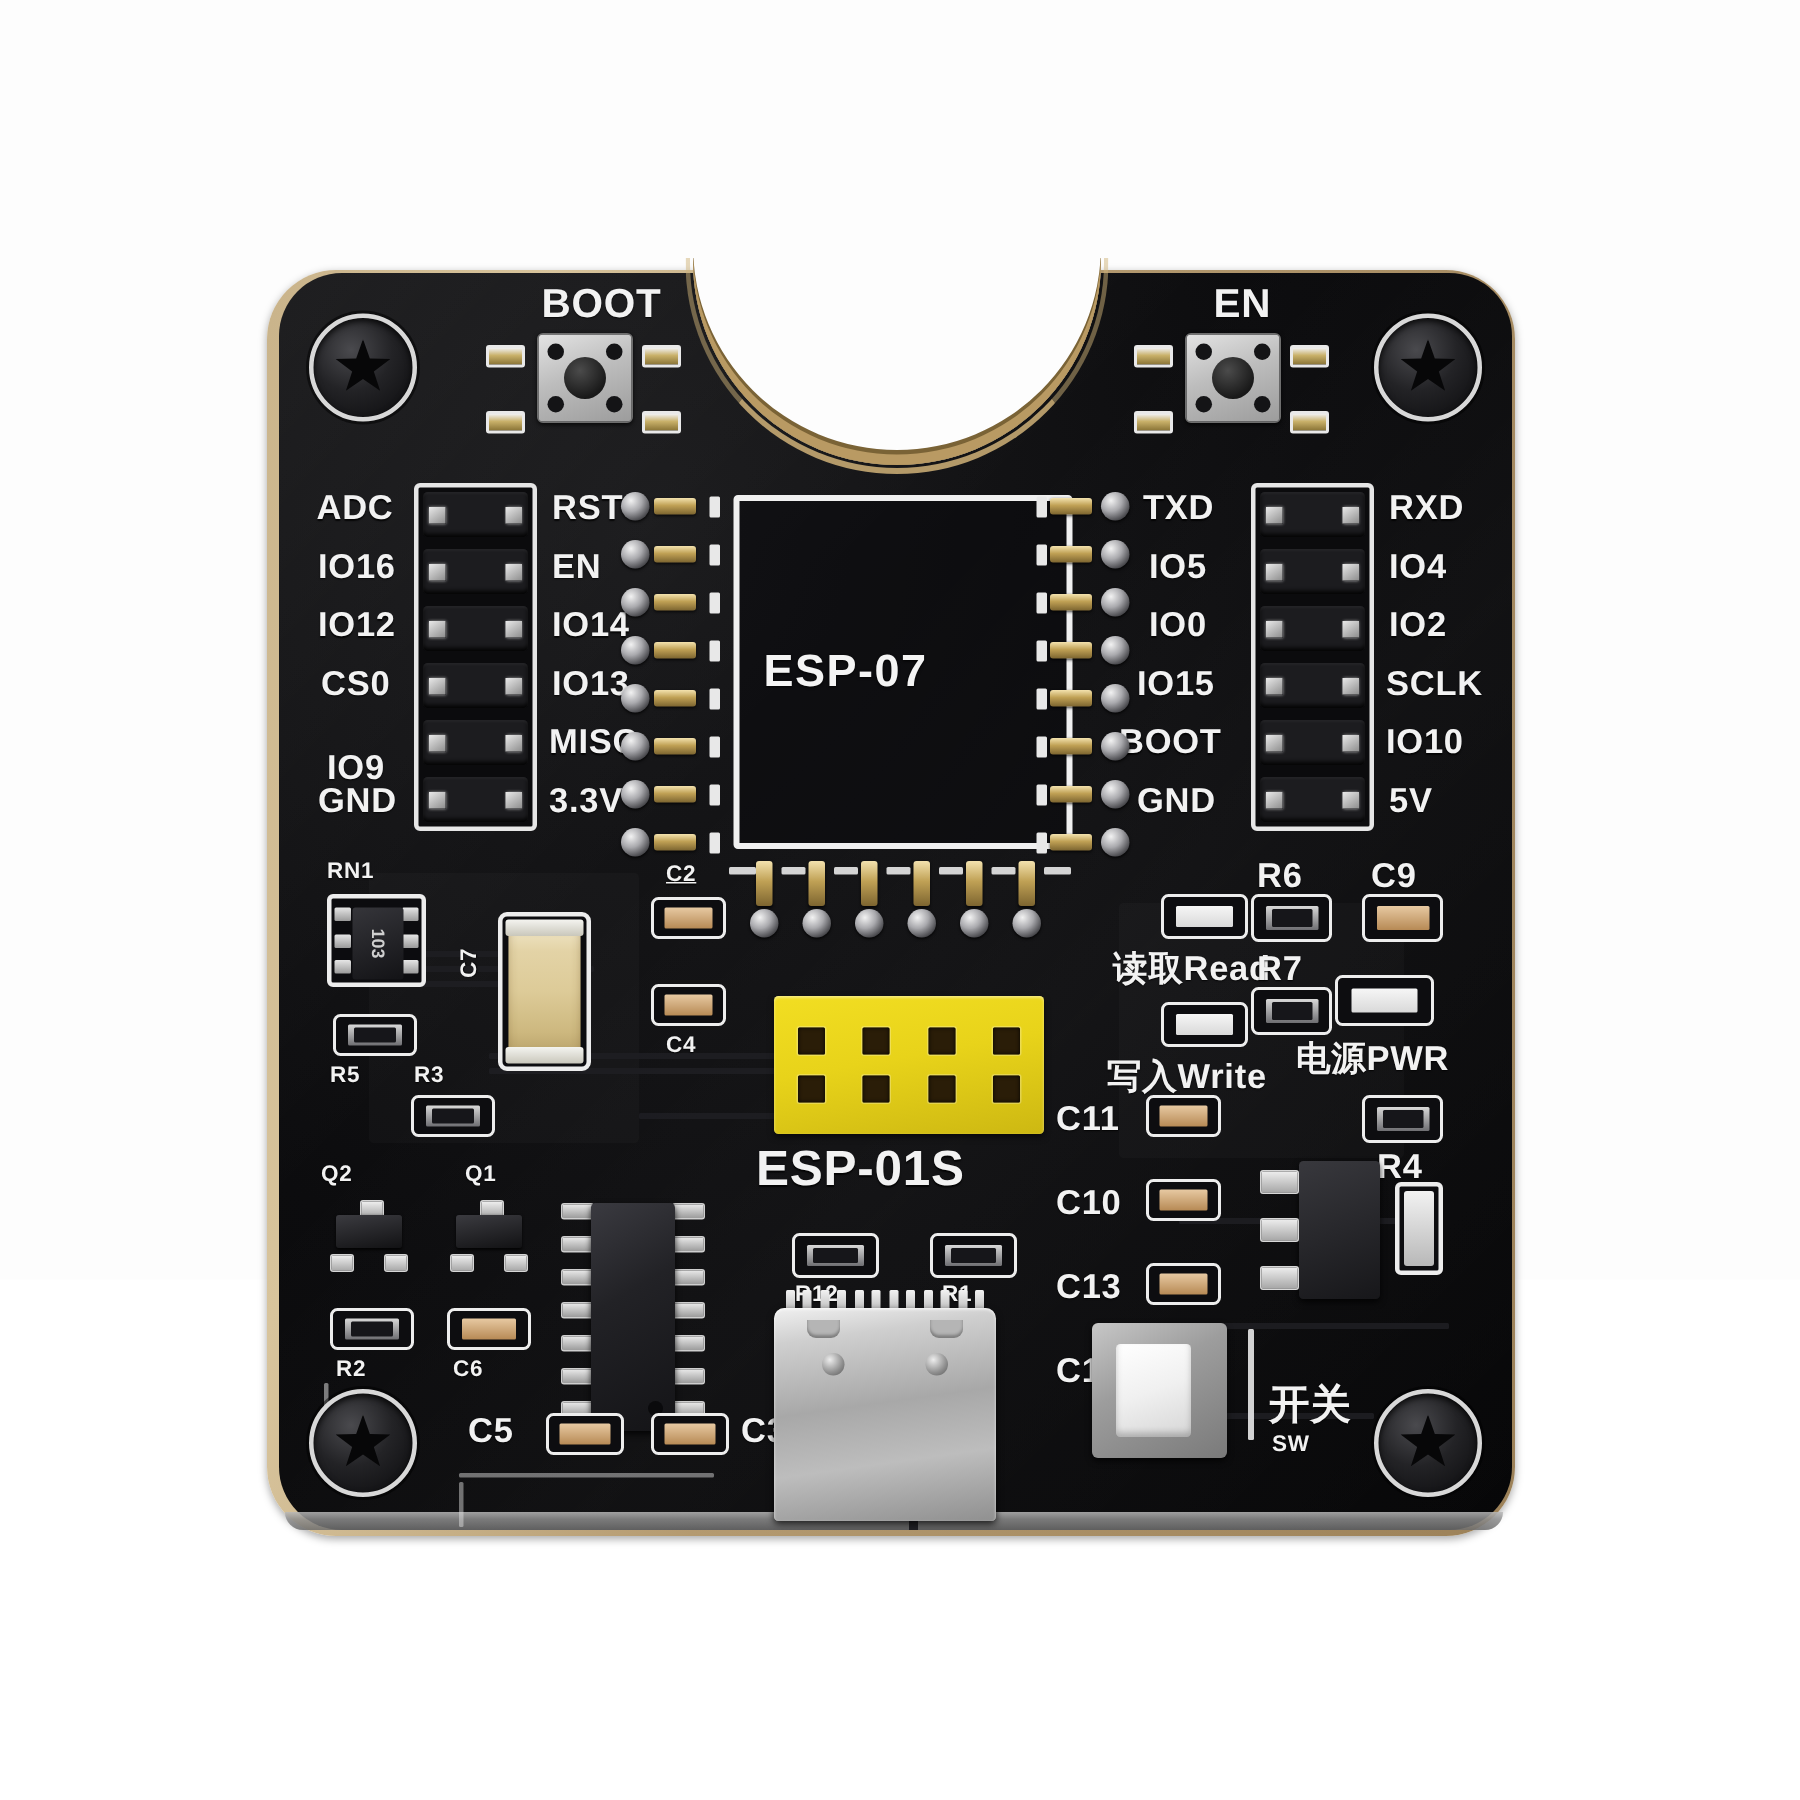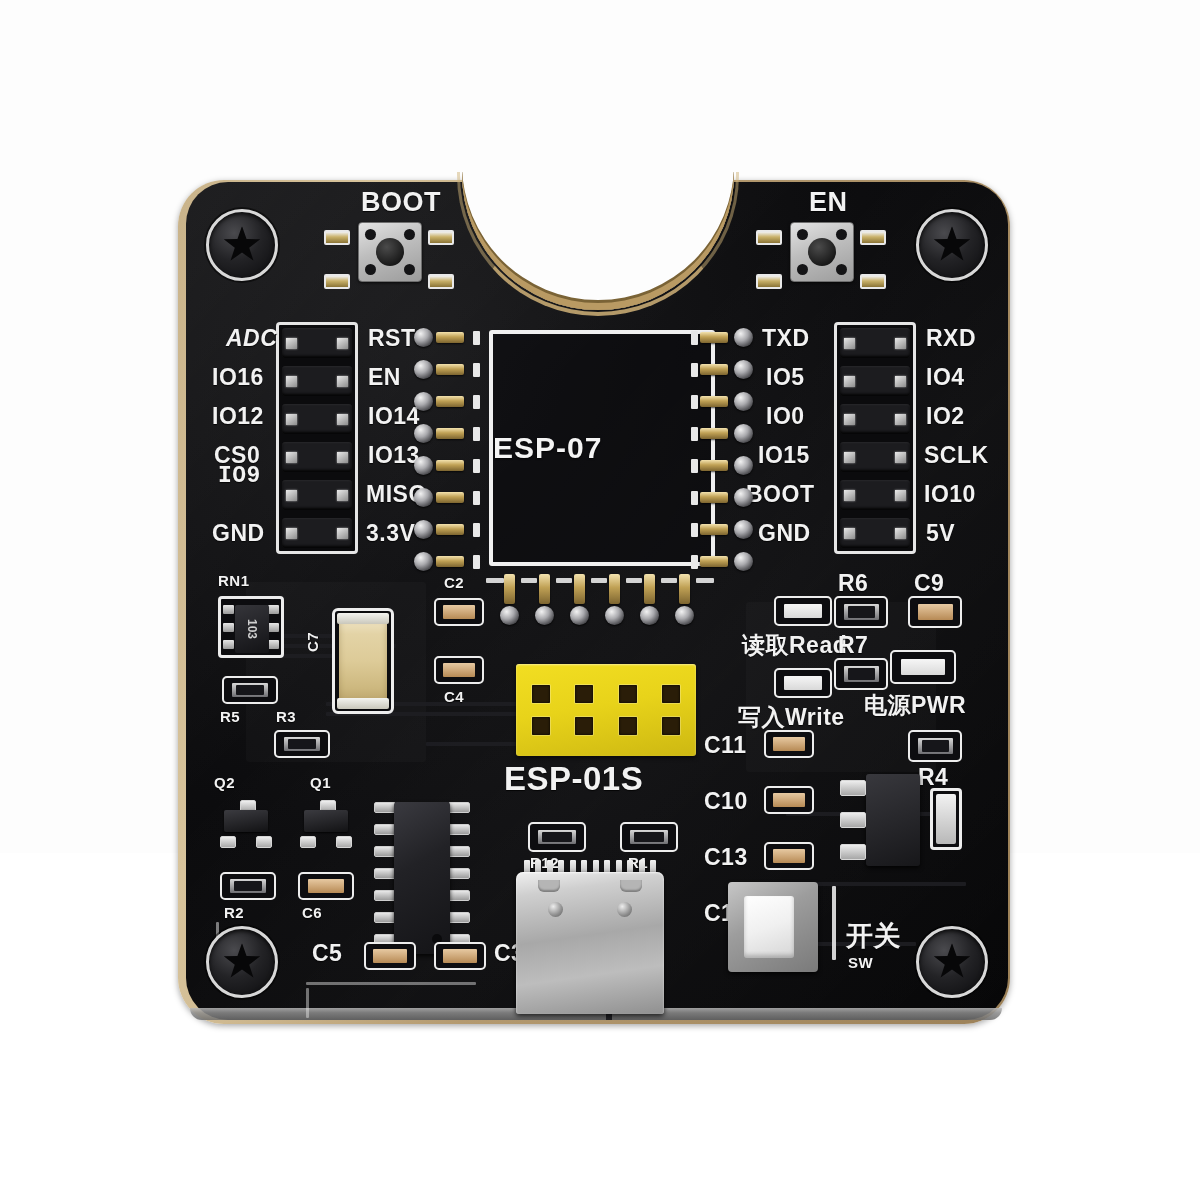--- a/index.html
+++ b/index.html
@@ -159,21 +159,21 @@
   .c7 .body{position:absolute;left:4px;top:8px;right:4px;bottom:8px;border-radius:3px;
     background:linear-gradient(180deg,#efe4c4 0%,#e3d3a6 18%,#ddcb98 50%,#cdb87f 82%,#b9a26a 100%);
     box-shadow:inset 0 0 6px rgba(120,96,48,.4);}
   .c7 .band{position:absolute;left:2px;right:2px;height:11px;background:linear-gradient(180deg,#f4f4f0,#c9c7bb);border-radius:2px;}
 
   
   .mod-box{
     position:absolute;left:489px;top:330px;width:226px;height:236px;
     border:4px solid #f0f0f0;border-radius:3px;z-index:4;box-sizing:border-box;
     background:rgba(10,10,12,.55);
-    display:flex;flex-direction:column;justify-content:center;
+    display:flex;flex-direction:column;justify-content:center;padding-left:16px;
   }
   .mod-box .line{color:#f4f4f4;font-size:30px;font-weight:700;letter-spacing:1px;
     line-height:1.33;text-shadow:0 1px 2px rgba(0,0,0,.9);font-family:"Liberation Sans",sans-serif;}
 
   
   .pinrow{position:absolute;z-index:4;}
   .gpin{position:absolute;width:28px;height:11px;border-radius:2px;
     background:linear-gradient(180deg,#f3e2ae 0%,#c9a košt 1%,#c0a155 45%,#7d6530 100%);
     background:linear-gradient(180deg,#f3e2ae 0%,#c0a155 45%,#7d6530 100%);
     box-shadow:0 1px 2px rgba(0,0,0,.7);}
@@ -321,25 +321,25 @@
       <div class="hdr-row">
           <span class="pad"></span>
           <span class="pad"></span>
         </div>
       <div class="hdr-row">
           <span class="pad"></span>
           <span class="pad"></span>
         </div>
     </div>
 
-    <div class="silk md" style="left:40px;top:143px;font-style:italic;">ADC</div>
+    <div class="silk md" style="left:25px;top:143px;">ADC</div>
     <div class="silk md" style="left:26px;top:182px;">IO16</div>
     <div class="silk md" style="left:26px;top:221px;">IO12</div>
     <div class="silk md" style="left:28px;top:260px;">CS0</div>
-    <div class="silk md" style="left:32px;top:281px;font-family:Liberation Mono, monospace;">IO9</div>
+    <div class="silk md" style="left:32px;top:316px;">IO9</div>
     <div class="silk md" style="left:26px;top:338px;">GND</div>
 
     <div class="silk md" style="left:182px;top:143px;">RST</div>
     <div class="silk md" style="left:182px;top:182px;">EN</div>
     <div class="silk md" style="left:182px;top:221px;">IO14</div>
     <div class="silk md" style="left:182px;top:260px;">IO13</div>
     <div class="silk md" style="left:180px;top:299px;">MISO</div>
     <div class="silk md" style="left:180px;top:338px;">3.3V</div>
 
     <div class="hdr" style="left:648px;top:140px;width:82px;height:232px;">
@@ -476,21 +476,21 @@
         </div>
     </div>
 
     <div class="c7" style="left:146px;top:426px;">
       <div class="body"></div>
       <div class="band" style="top:2px;"></div>
       <div class="band" style="bottom:2px;"></div>
     </div>
     <div class="silk sm" style="left:118px;top:470px;transform:rotate(-90deg);transform-origin:left top;">C7</div>
 
-    <div class="silk sm" style="left:258px;top:392px;">C2</div>
+    <div class="silk sm" style="left:258px;top:392px;text-decoration:underline;">C2</div>
     <div class="smd cap" style="left:248px;top:416px;width:50px;height:28px;">
         <div class="body"></div>
       </div>
     <div class="smd cap" style="left:248px;top:474px;width:50px;height:28px;">
         <div class="body"></div>
       </div>
     <div class="silk sm" style="left:258px;top:506px;">C4</div>
 
     <div class="smd res" style="left:36px;top:494px;width:56px;height:28px;">
         <div class="body"></div>

